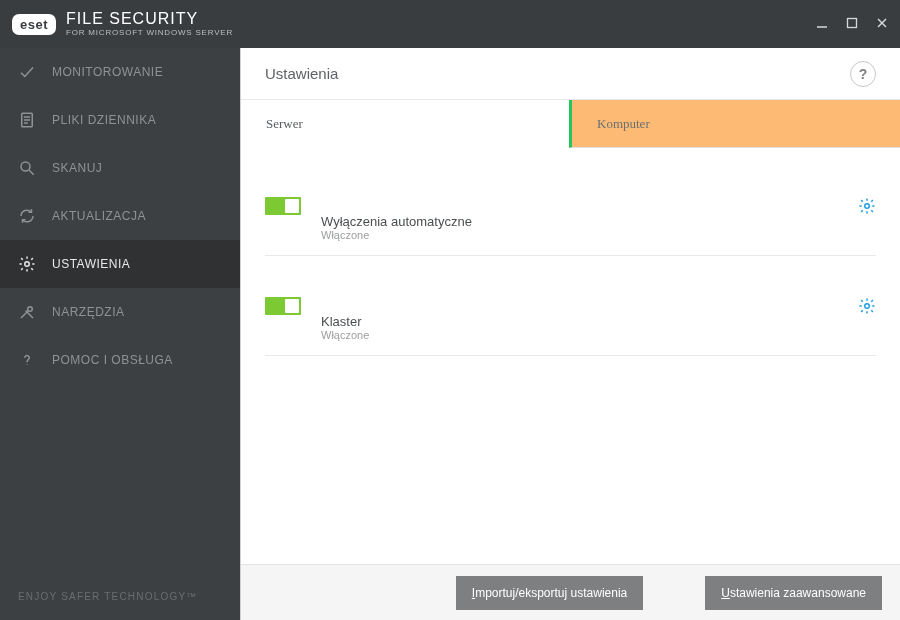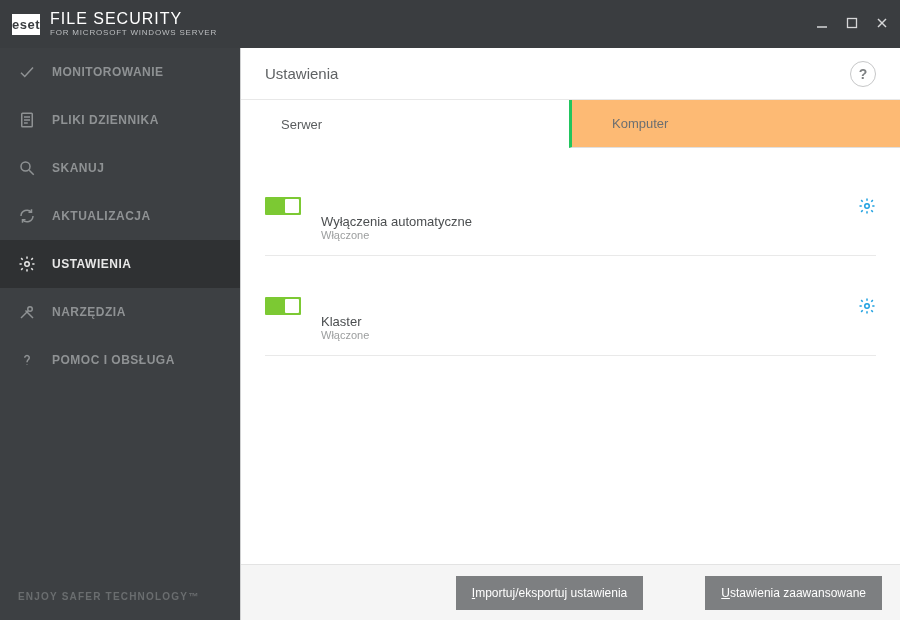--- a/index.html
+++ b/index.html
@@ -1,49 +1,49 @@
 <!DOCTYPE html>
 <html><head>
   <meta charset="utf-8">
   <style>
     * { margin: 0; padding: 0; box-sizing: border-box; font-family: "Segoe UI", Arial, sans-serif; }
     body { width: 900px; height: 620px; overflow: hidden; background: #fff; }
 
     
     .titlebar { height: 48px; background: #3a3d40; display: flex; align-items: center; padding: 0 12px; color: #fff; }
-    .logo-badge { background: #fff; color: #3a3d40; font-weight: 800; font-size: 13px; letter-spacing: 0.5px; border-radius: 0; padding: 3px 0; margin-right: 10px; }
+    .logo-badge { background: #fff; color: #3a3d40; font-weight: 800; font-size: 13px; letter-spacing: 0.5px; border-radius: 7px; padding: 3px 8px; margin-right: 10px; }
     .title-main { font-size: 16px; font-weight: 300; letter-spacing: 1px; line-height: 1; }
     .title-sub  { font-size: 8px; font-weight: 400; letter-spacing: 0.8px; color: #bdbfc1; line-height: 1; margin-top: 2px; }
     .title-text { display: flex; flex-direction: column; }
     .titlebar-spacer { flex: 1; }
     .win-controls { display: flex; gap: 18px; color: #d6d7d8; font-size: 12px; }
     .win-btn { cursor: pointer; }
 
     
     .app-body { display: flex; height: 572px; }
 
     
-    .sidebar { width: 240px; background: #3d4043; display: flex; flex-direction: column; font-weight: bold; }
+    .sidebar { width: 240px; background: #3d4043; display: flex; flex-direction: column; }
     .sidebar-list { flex: 1; }
     .sidebar-item { display: flex; align-items: center; gap: 16px; height: 48px; padding: 0 18px; color: #8f9294; font-size: 12px; letter-spacing: 0.5px; cursor: pointer; }
     .sidebar-item.active { background: #2f3133; color: #e8e8e8; }
     .sidebar-item .nav-icon { width: 18px; height: 18px; display: inline-flex; align-items: center; justify-content: center; }
     .sidebar-item .nav-icon svg { stroke: currentColor; fill: none; stroke-width: 2; }
     .sidebar-footer { padding: 18px; color: #6a6d6f; font-size: 10px; letter-spacing: 1.2px; }
 
     
     .main { flex: 1; background: #fff; display: flex; flex-direction: column; border-left: 1px solid #d0d1d2; }
 
     .page-header { height: 52px; display: flex; align-items: center; padding: 0 24px; border-bottom: 1px solid #e8e8e8; }
     .page-title { font-size: 15px; color: #5f6264; font-weight: 400; flex: 1; }
     .help-btn { width: 26px; height: 26px; border: 1px solid #c6c7c8; border-radius: 50%; color: #7c7f81; display: flex; align-items: center; justify-content: center; font-weight: 700; font-size: 14px; cursor: pointer; }
 
     
     .tabs { display: flex; height: 48px; }
-    .tab { flex: 1; display: flex; align-items: center; padding: 0 40px; font-size: 13px; color: #6c6f71; cursor: pointer; }
+    .tab { flex: 1; display: flex; align-items: center; padding: 0 25px; font-size: 13px; color: #6c6f71; cursor: pointer; font-family: Liberation Serif, serif; }
     .tab.inactive { background: #fdba74; border-bottom: 1px solid #e0e0e0; border-left: 3px solid #22c55e; }
     .tab.active   { background: #fff; color: #5a5d5f; }
 
     
     .settings { flex: 1; padding: 8px 24px; }
     .row { display: flex; align-items: center; padding: 14px 0; border-bottom: 1px solid #e9e9e9; }
     .toggle { width: 36px; height: 18px; background: #7cc933; position: relative; border-radius: 1px; margin-right: 20px; cursor: pointer; }
     .toggle::after { content: ""; position: absolute; right: 2px; top: 2px; width: 14px; height: 14px; background: #fff; border-radius: 1px; }
     .row-text { flex: 1; }
     .row-title { font-size: 13px; color: #4b4e50; margin-top: 44px; }

